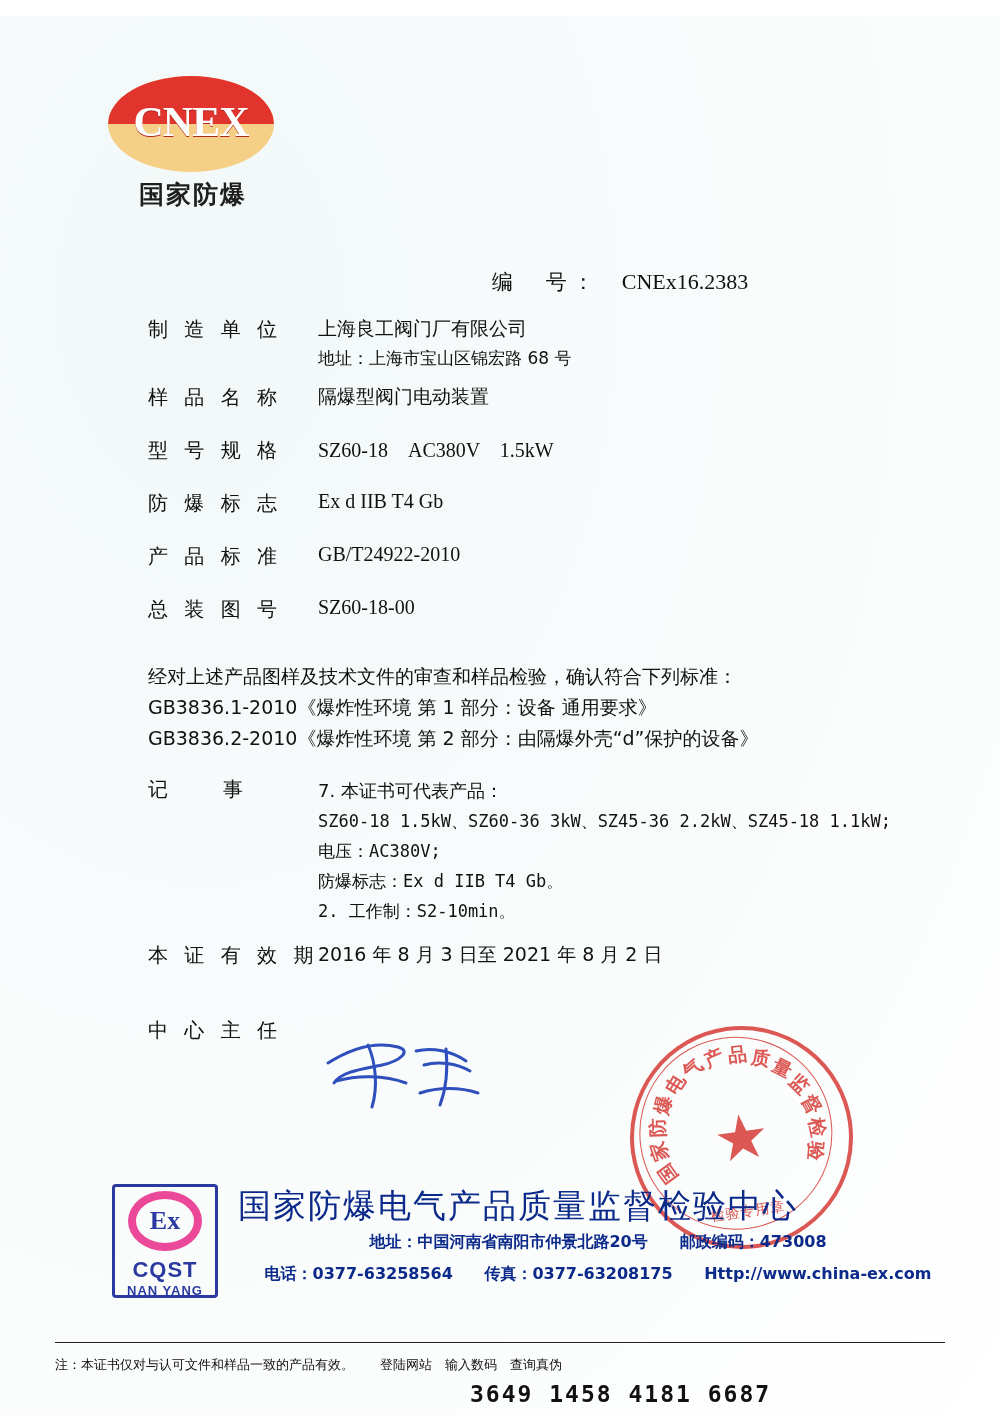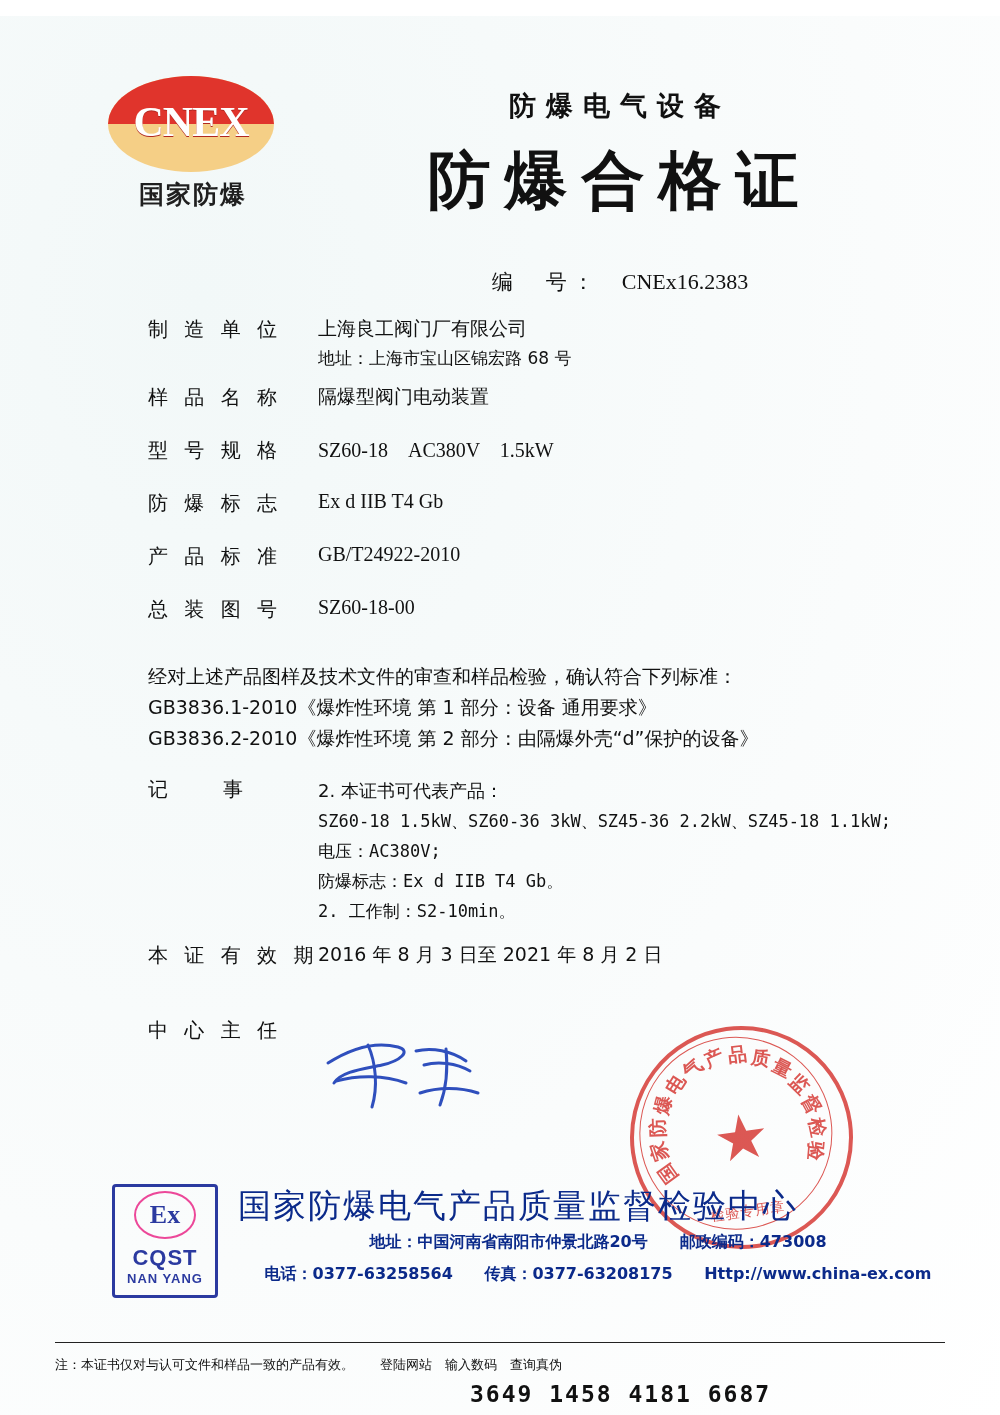--- a/index.html
+++ b/index.html
@@ -249,21 +249,21 @@
     width: 100px;
     height: 108px;
     border: 3px solid #2b3aa0;
     border-radius: 4px;
     text-align: center;
     color: #2b3aa0;
   }
   .footer-logo .ex-circle {
     width: 58px; height: 44px;
     margin: 4px auto 0;
-    border: 2px solid #ec4899;
+    border: 8px solid #ec4899;
     border-radius: 50%;
     font-family: "Liberation Serif", serif;
     font-size: 26px;
     font-weight: bold;
     line-height: 44px;
   }
   .footer-logo .cqst {
     margin-top: 6px;
     font-family: "Liberation Sans", sans-serif;
     font-size: 22px;
@@ -364,24 +364,20 @@
   <div class="paper-tint"></div>
 
   <div class="logo-block">
     <div class="logo-ellipse">
       <div class="red-half"></div>
       <div class="logo-text">CNEX</div>
     </div>
     <div class="logo-caption">国家防爆</div>
   </div>
 
-  <div class="title-area">
-    <div class="title-small">防爆电气设备</div>
-    <div class="title-big">防爆合格证</div>
-  </div>
 
   <div class="serial-row">
     <span class="serial-label">编　号：</span><span class="serial-value">CNEx16.2383</span>
   </div>
 
   <div class="fields">
 
     <div class="row">
       <div class="label">制 造 单 位</div>
       <div class="value cjk">上海良工阀门厂有限公司</div>
@@ -424,21 +420,21 @@
       <div>经对上述产品图样及技术文件的审查和样品检验，确认符合下列标准：</div>
       <div>GB3836.1-2010《爆炸性环境 第 1 部分：设备 通用要求》</div>
       <div>GB3836.2-2010《爆炸性环境 第 2 部分：由隔爆外壳“d”保护的设备》</div>
     </div>
 
     <div style="height:22px"></div>
 
     <div class="row">
       <div class="label">记　　事</div>
       <div class="notes-lines">
-        <div>2. 本证书可代表产品：</div>
+        <div>7. 本证书可代表产品：</div>
         <div class="mono">SZ60-18 1.5kW、SZ60-36 3kW、SZ45-36 2.2kW、SZ45-18 1.1kW;</div>
         <div class="mono">电压：AC380V;</div>
         <div class="mono">防爆标志：Ex d IIB T4 Gb。</div>
         <div class="mono">2. 工作制：S2-10min。</div>
       </div>
     </div>
 
     <div style="height:12px"></div>
 
     <div class="row">

